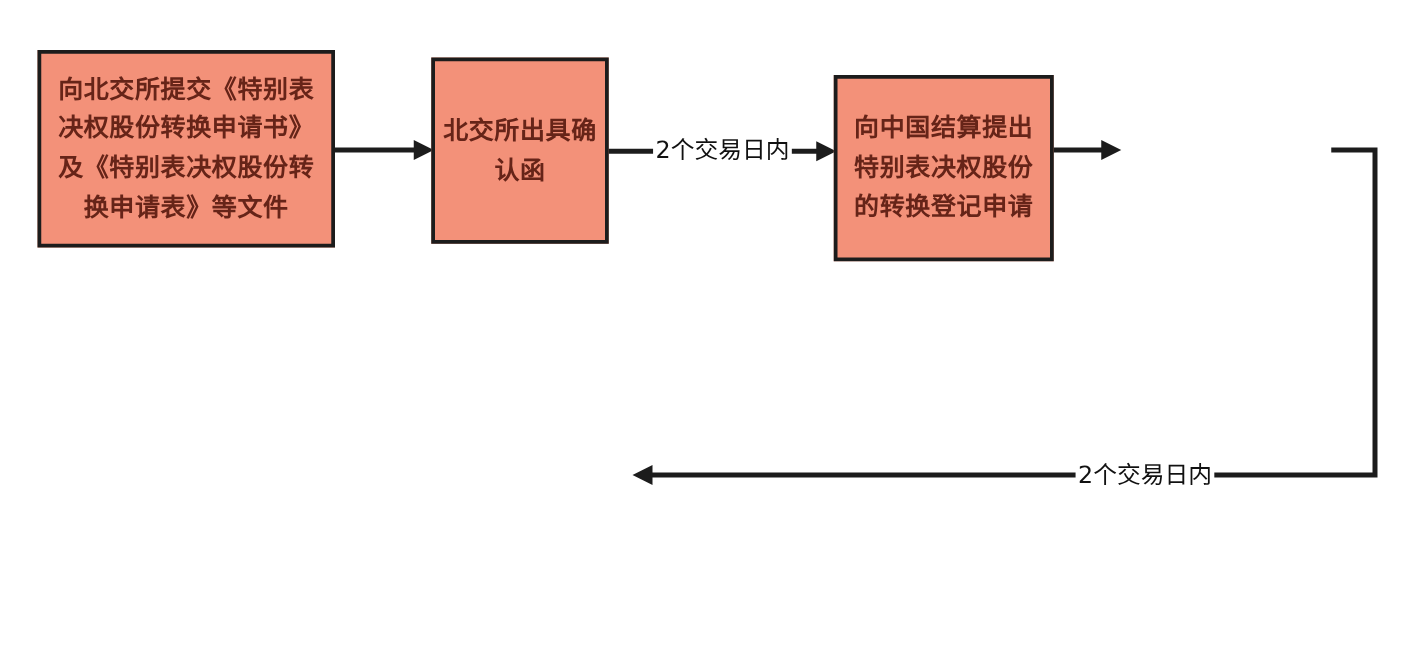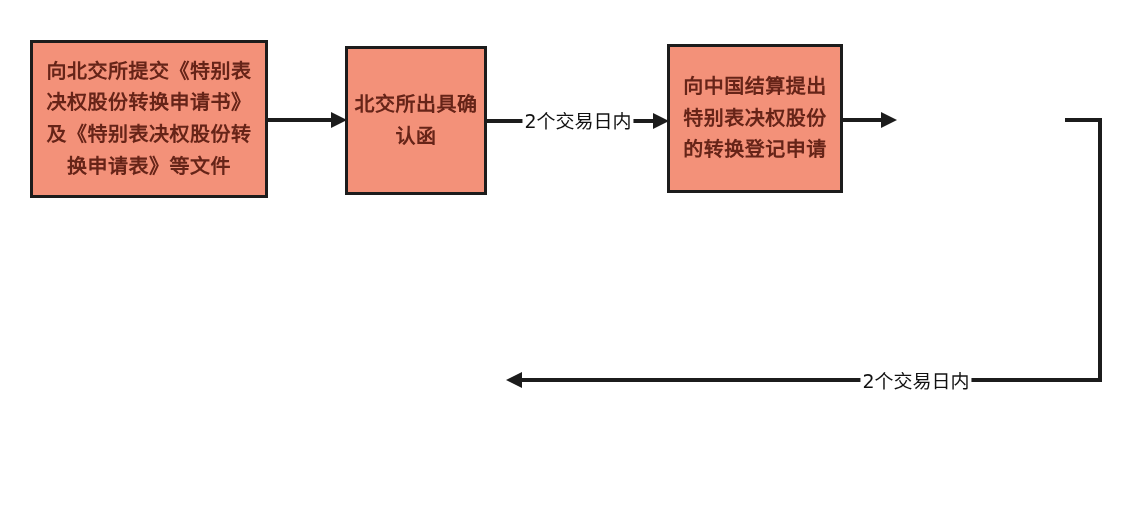--- a/index.html
+++ b/index.html
@@ -50,21 +50,21 @@
     font-size: 20px;
     line-height: 1.58;
     letter-spacing: 0.5px;
   }
   .flow-node .node-text {
     display: block;
     width: 100%;
   }
   .node-1 { left: 30px;  top: 40px;  width: 238px; height: 158px; padding: 0 6px; }
   .node-2 { left: 345px; top: 46px;  width: 142px; height: 149px; padding: 0 4px; }
-  .node-3 { left: 667px; top: 44px;  width: 176px; height: 149px; padding: 0 8px; }
+  .node-3 { left: 667px; top: 60px;  width: 176px; height: 149px; padding: 0 8px; }
   .node-4 { left: 895px; top: 43px;  width: 172px; height: 150px; padding: 0 8px; }
   .node-5 { left: 28px;  top: 285px; width: 479px; height: 193px; padding: 0 10px; }
   .edge-label {
     position: absolute;
     transform: translate(-50%, -50%);
     background: var(--page-bg);
     color: var(--edge-label-text);
     font-weight: normal;
     font-size: 19px;
     white-space: nowrap;

